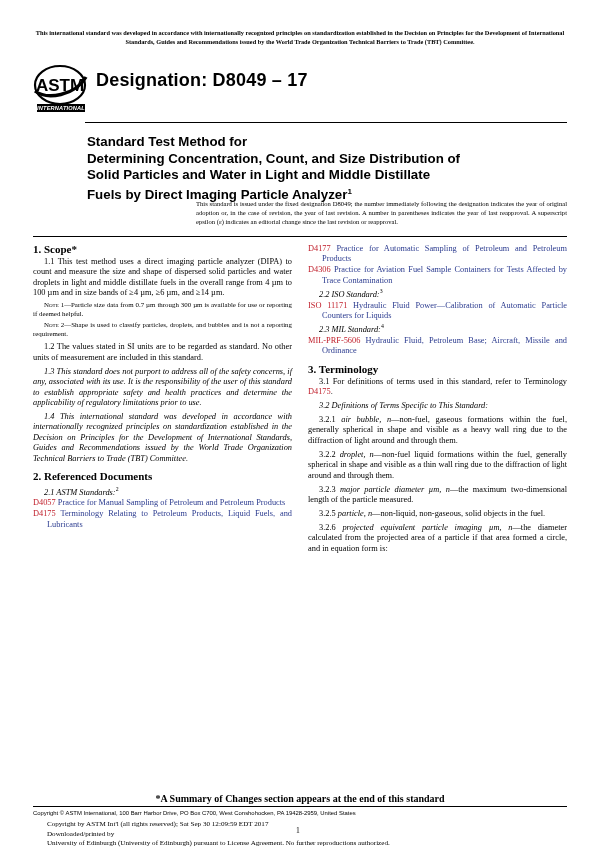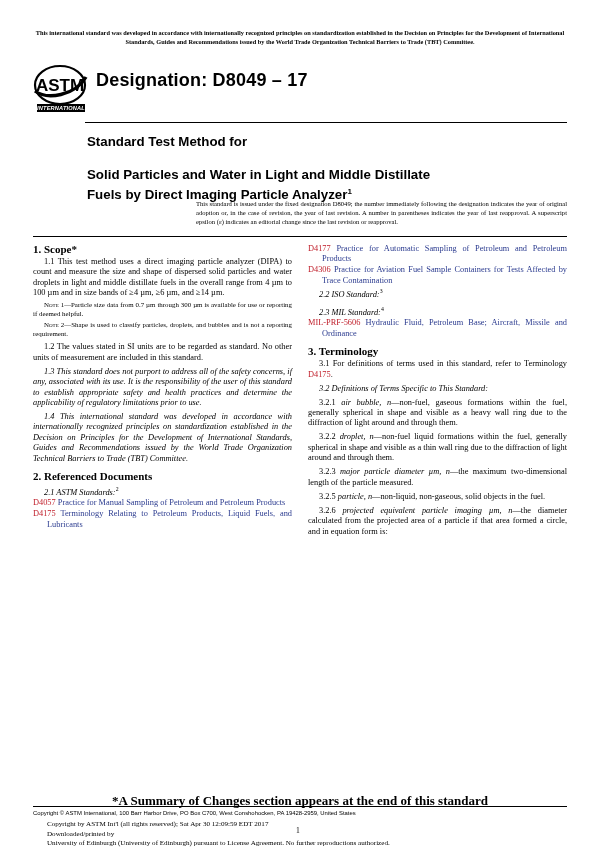--- a/index.html
+++ b/index.html
@@ -171,21 +171,21 @@
 
   .link-red { color: #c0202c; }
 
   
   .summary-line {
     position: absolute;
     left: 33px;
     top: 793px;
     width: 534px;
     text-align: center;
-    font-size: 13px;
+    font-size: 10px;
     font-weight: bold;
     font-family: "Liberation Serif", serif;
   }
   .rule-bottom {
     position: absolute;
     left: 33px;
     top: 806px;
     width: 534px;
     border-top: 0.7px solid #000;
   }
@@ -234,21 +234,21 @@
         <text x="28" y="46.4" font-family="Liberation Sans, sans-serif" font-size="5.6" font-weight="bold" font-style="italic" text-anchor="middle" fill="#fff" letter-spacing="0.2">INTERNATIONAL</text>
       </svg>
     </div>
     <div class="designation">Designation: D8049 – 17</div>
   </div>
 
   <div class="rule-top"></div>
 
   <div class="title-block">
     <span>Standard Test Method for</span><br>
-    <br>
+    <span>Determining Concentration, Count, and Size Distribution of</span><br>
     <span>Solid Particles and Water in Light and Middle Distillate</span><br>
     <span>Fuels by Direct Imaging Particle Analyzer</span><span class="sup">1</span>
   </div>
 
   <div class="issue-note">This standard is issued under the fixed designation D8049; the number immediately following the designation indicates the year of original adoption or, in the case of revision, the year of last revision. A number in parentheses indicates the year of last reapproval. A superscript epsilon (ε) indicates an editorial change since the last revision or reapproval.</div>
 
   <div class="rule-mid"></div>
 
   <div class="col col-left">
 
@@ -282,20 +282,22 @@
 
     <p class="ref"><span class="code">D4177</span>
       <span>Practice for Automatic Sampling of Petroleum and Petroleum Products</span></p>
 
     <p class="ref"><span class="code">D4306</span>
       <span>Practice for Aviation Fuel Sample Containers for Tests Affected by Trace Contamination</span></p>
 
     <p class="para"><span class="ital">2.2 ISO Standard:</span><span class="sup">3</span></p>
 
 
+    <p class="ref"><span class="code">ISO 11171</span>
+      <span>Hydraulic Fluid Power—Calibration of Automatic Particle Counters for Liquids</span></p>
 
     <p class="para"><span class="ital">2.3 MIL Standard:</span><span class="sup">4</span></p>
 
     <p class="ref"><span class="code">MIL-PRF-5606</span>
       <span>Hydraulic Fluid, Petroleum Base; Aircraft, Missile and Ordinance</span></p>
 
     <div class="gap"></div>
     <h2 class="sec">3. Terminology</h2>
 
     <p class="para"><span>3.1 For definitions of terms used in this standard, refer to Terminology </span><span class="link-red">D4175</span><span>.</span></p>
@@ -318,20 +320,20 @@
     <p class="para"><span>3.2.6</span>
       <span class="ital">projected equivalent particle imaging µm, n</span><span>—the diameter calculated from the projected area of a particle if that area formed a circle, and in equation form is:</span></p>
 
   </div>
 
   <div class="summary-line">*A Summary of Changes section appears at the end of this standard</div>
   <div class="rule-bottom"></div>
   <div class="copyright-line">Copyright © ASTM International, 100 Barr Harbor Drive, PO Box C700, West Conshohocken, PA 19428-2959, United States</div>
 
   <div class="download-block">
-    <div>Copyright by ASTM Int'l (all rights reserved); Sat Apr 30 12:09:59 EDT 2017</div>
+    <div>Copyright by ASTM Int'l (all rights reserved); Sat Sep 30 12:09:59 EDT 2017</div>
     <div>Downloaded/printed by</div>
     <div>University of Edinburgh (University of Edinburgh) pursuant to License Agreement. No further reproductions authorized.</div>
   </div>
 
   <div class="page-number">1</div>
 
 </div>
 
 </body></html>

